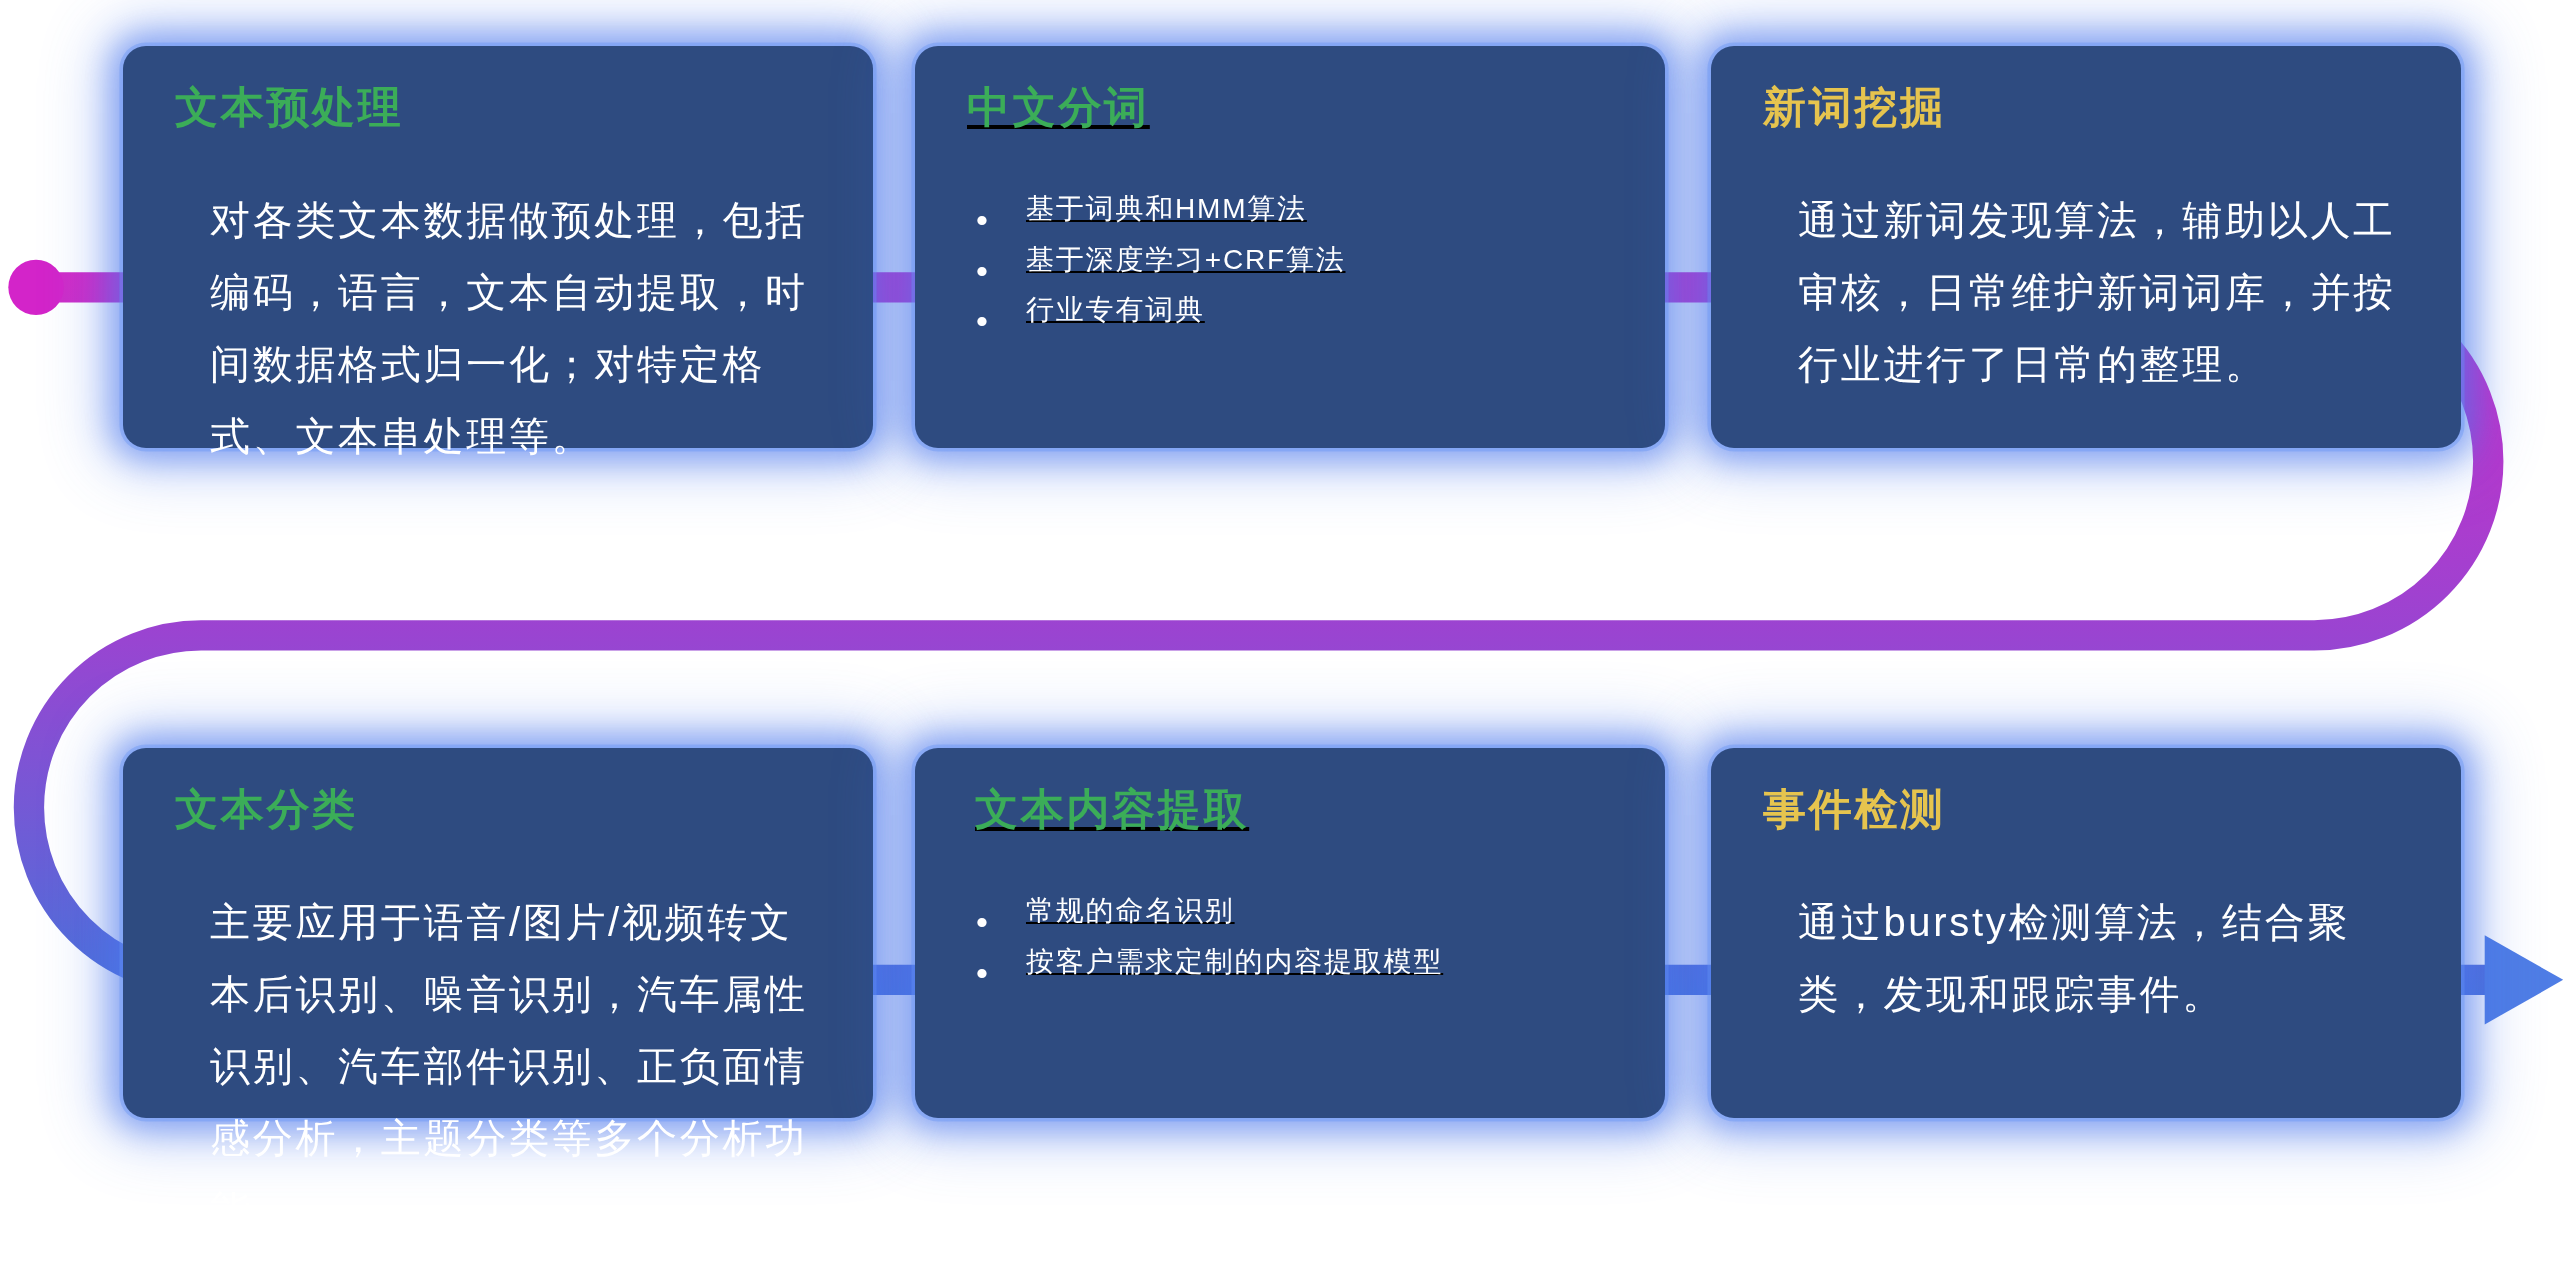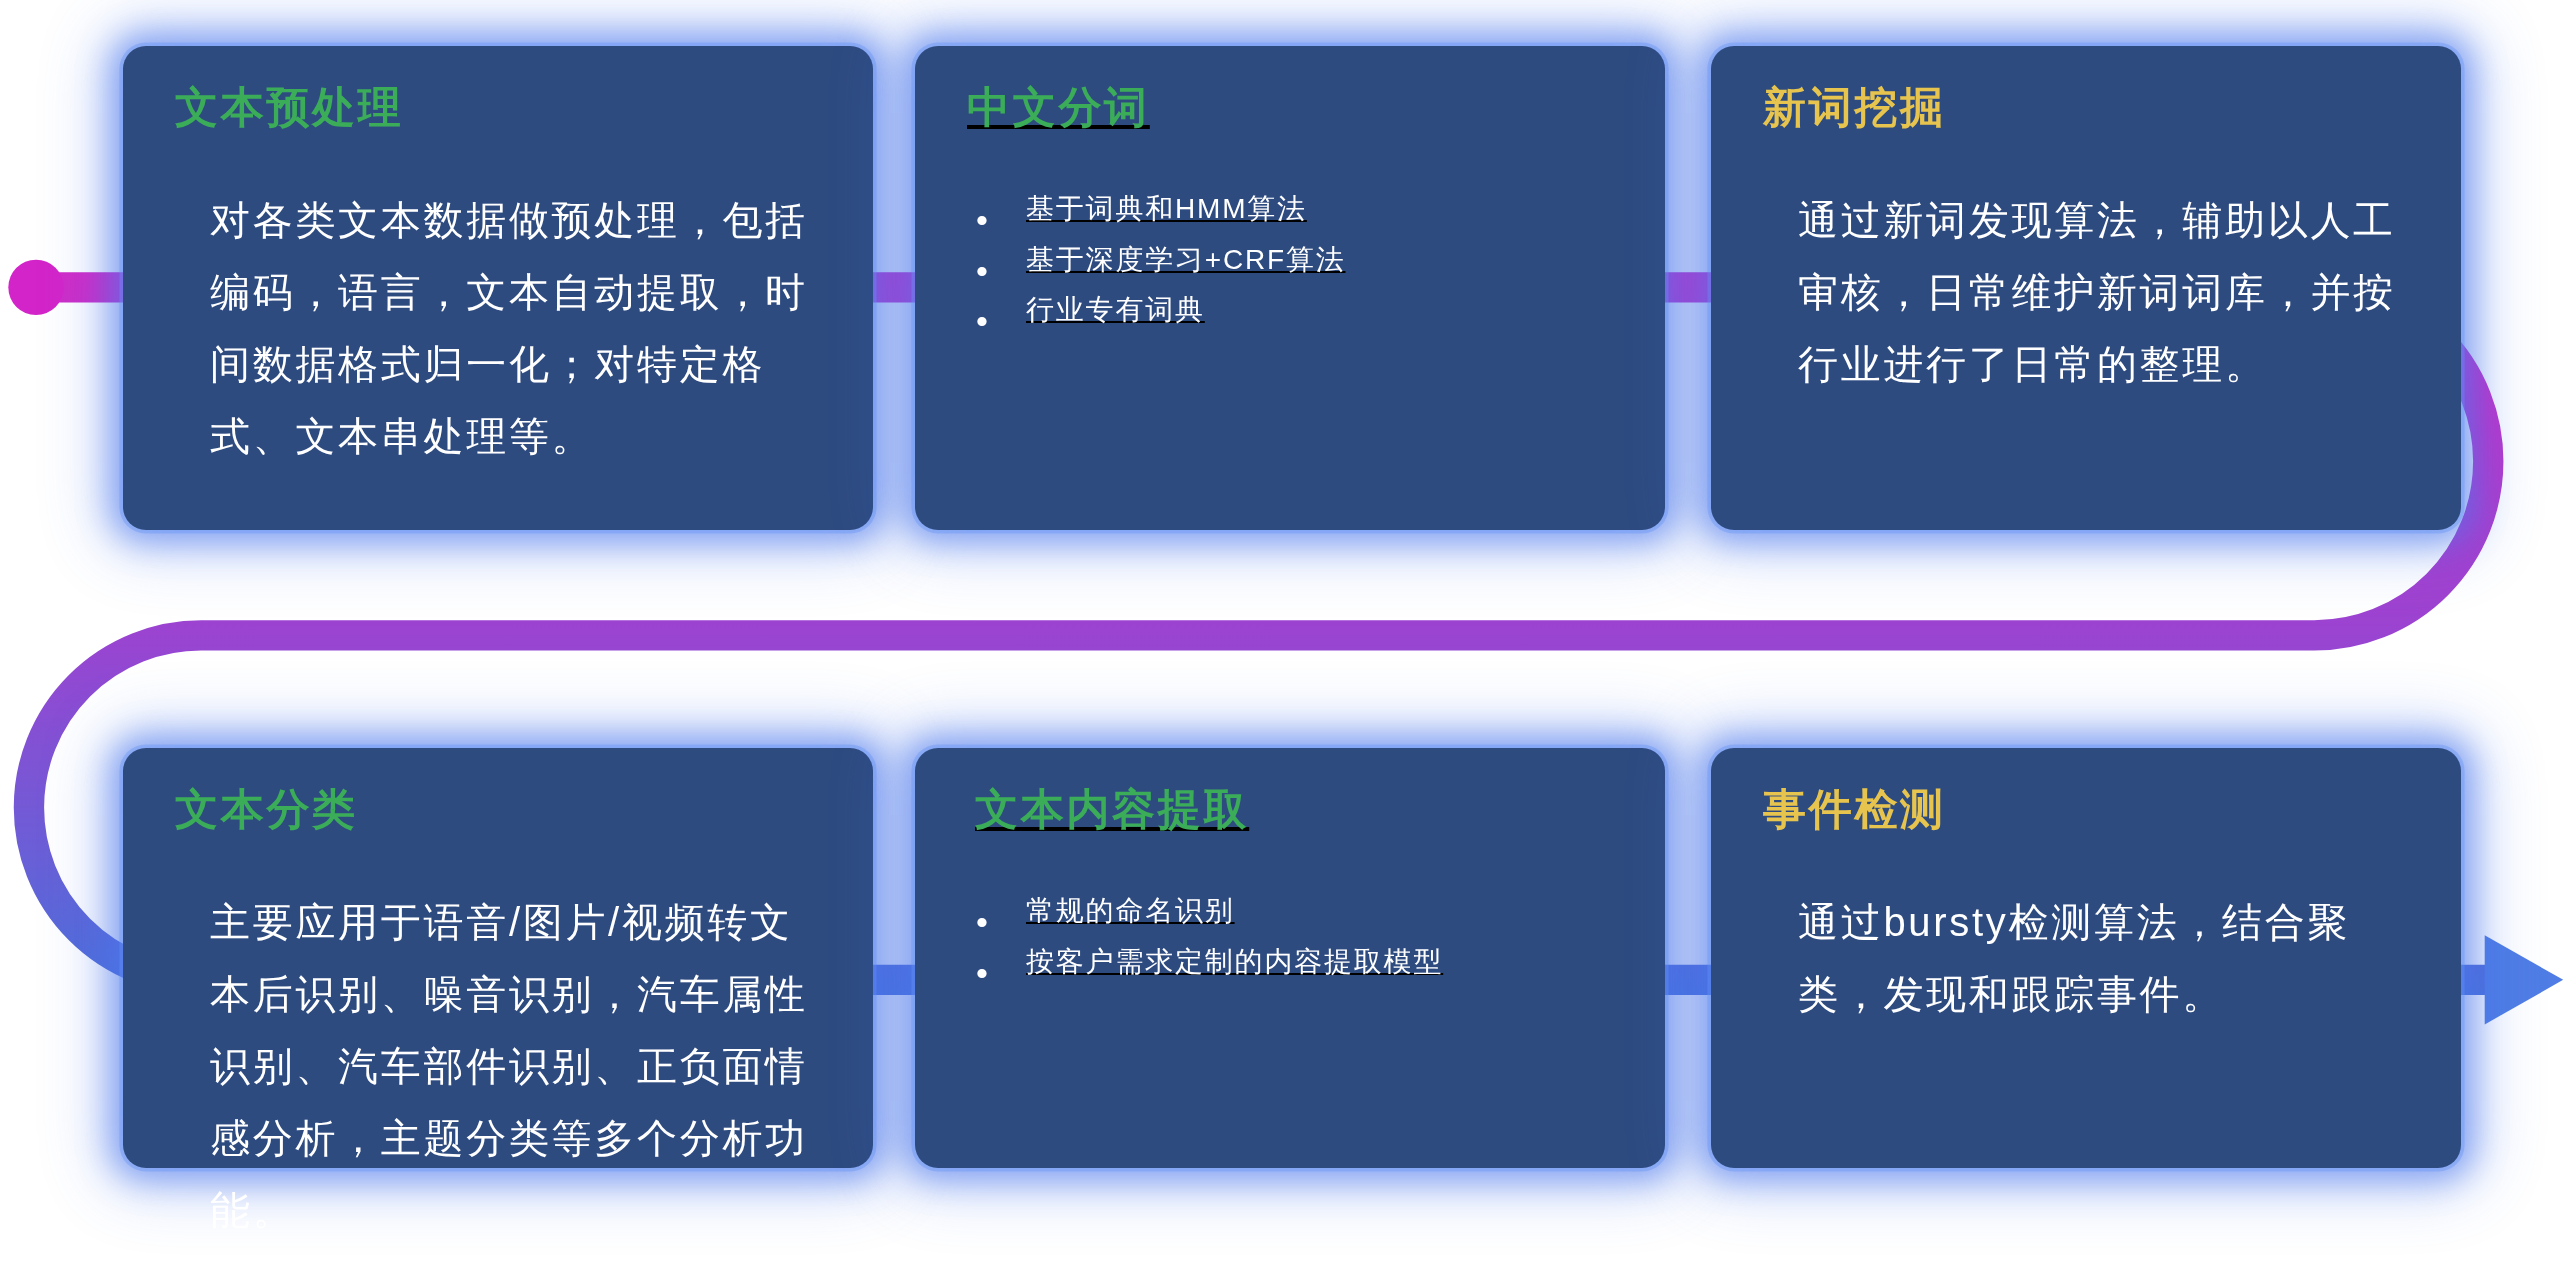--- a/index.html
+++ b/index.html
@@ -20,22 +20,22 @@
     border-radius: 23px;
     padding: 37px 50px 36px 52px;
     box-shadow:
       0 0 0 3.6px rgba(101, 148, 244, 0.38),
       0 0 30px 12.5px rgba(74, 118, 236, 0.55),
       0 0 62px 21.4px rgba(74, 118, 236, 0.30);
   }
   .c0 { left: 123px; }
   .c1 { left: 915px; text-decoration: underline; }
   .c2 { left: 1711px; }
-  .r0 { top: 46px;  height: 484px; }
-  .r1 { top: 748px; height: 420px; }
+  .r0 { top: 46px;  height: 402px; }
+  .r1 { top: 748px; height: 370px; }
 
   .card h2 {
     font-size: 43px;
     font-weight: 700;
     letter-spacing: 2.7px;
     margin-bottom: 52px;
     line-height: 1.15;
   }
   .card p {
     font-size: 40px;

